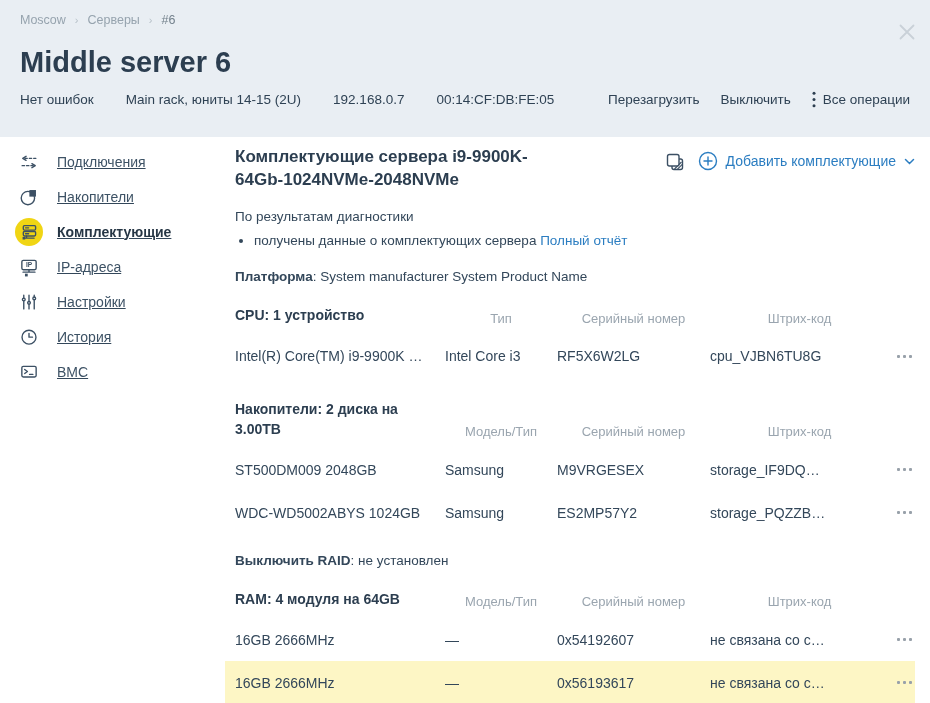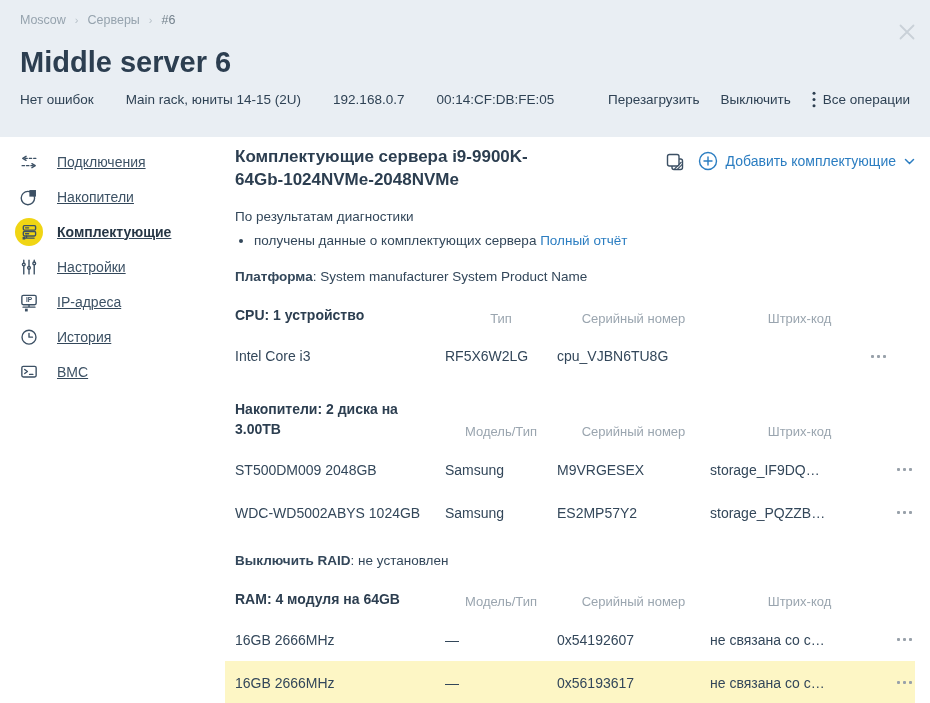--- a/index.html
+++ b/index.html
@@ -124,40 +124,40 @@
           <path d="M8.2 7.45 h3.4 M8.2 13.85 h3.4"></path>
           <path d="M9.3 16.3 v2.4 M7.9 18.7 h9.6"></path>
           <rect x="5" y="17.3" width="2.9" height="2.9" fill="currentColor" stroke="none"></rect>
         </svg>
         </span>
       <span>Комплектующие</span>
     </div>
     <div class="side-item">
       <span class="side-icon">
         <svg width="22" height="22" viewBox="0 0 24 24" fill="none" stroke="currentColor" stroke-width="1.5" stroke-linecap="round">
+          <rect x="4.2" y="4.8" width="15.6" height="10.2" rx="1.6"></rect>
+          <text x="12" y="12.4" text-anchor="middle" font-size="7.2" font-weight="700" fill="currentColor" stroke="none" font-family="Liberation Sans, sans-serif">IP</text>
+          <path d="M12 15 v2.6 M5.5 17.6 h13"></path>
+          <rect x="7.6" y="19.3" width="3" height="3" fill="currentColor" stroke="none"></rect>
+        </svg>
+        </span>
+      <span>IP-адреса</span>
+    </div>
+    <div class="side-item">
+      <span class="side-icon">
+        <svg width="22" height="22" viewBox="0 0 24 24" fill="none" stroke="currentColor" stroke-width="1.5" stroke-linecap="round">
           <path d="M6.3 4.5 v3.4 M6.3 11.1 v8.4"></path>
             <circle cx="6.3" cy="9.3" r="1.5"></circle>
           <path d="M12 4.5 v7 M12 14.7 v4.8"></path>
             <circle cx="12" cy="12.9" r="1.5"></circle>
           <path d="M17.7 4.5 v2.2 M17.7 9.9 v9.6"></path>
             <circle cx="17.7" cy="8.1" r="1.5"></circle>
         </svg>
         </span>
       <span>Настройки</span>
-    </div>
-    <div class="side-item">
-      <span class="side-icon">
-        <svg width="22" height="22" viewBox="0 0 24 24" fill="none" stroke="currentColor" stroke-width="1.5" stroke-linecap="round">
-          <rect x="4.2" y="4.8" width="15.6" height="10.2" rx="1.6"></rect>
-          <text x="12" y="12.4" text-anchor="middle" font-size="7.2" font-weight="700" fill="currentColor" stroke="none" font-family="Liberation Sans, sans-serif">IP</text>
-          <path d="M12 15 v2.6 M5.5 17.6 h13"></path>
-          <rect x="7.6" y="19.3" width="3" height="3" fill="currentColor" stroke="none"></rect>
-        </svg>
-        </span>
-      <span>IP-адреса</span>
     </div>
     <div class="side-item">
       <span class="side-icon">
         <svg width="22" height="22" viewBox="0 0 24 24" fill="none" stroke="currentColor" stroke-width="1.5" stroke-linecap="round" stroke-linejoin="round">
           <circle cx="12" cy="12.2" r="7.6"></circle>
             <path d="M12 8 v4.2 h3.8"></path>
         </svg>
         </span>
       <span>История</span>
     </div>
@@ -210,20 +210,21 @@
 
     <section>
       <div class="trow trow-head">
         <div class="t-title">CPU: 1 устройство</div>
         <div class="th">Тип</div>
         <div class="th">Серийный номер</div>
         <div class="th">Штрих-код</div>
         <div></div>
       </div>
       <div class="trow trow-data">
+        <div>Intel(R) Core(TM) i9-9900K …</div>
         <div>Intel Core i3</div>
         <div>RF5X6W2LG</div>
         <div>cpu_VJBN6TU8G</div>
         <button class="dots-btn">
             <i></i>
             <i></i>
             <i></i>
           </button>
       </div>
     </section>

